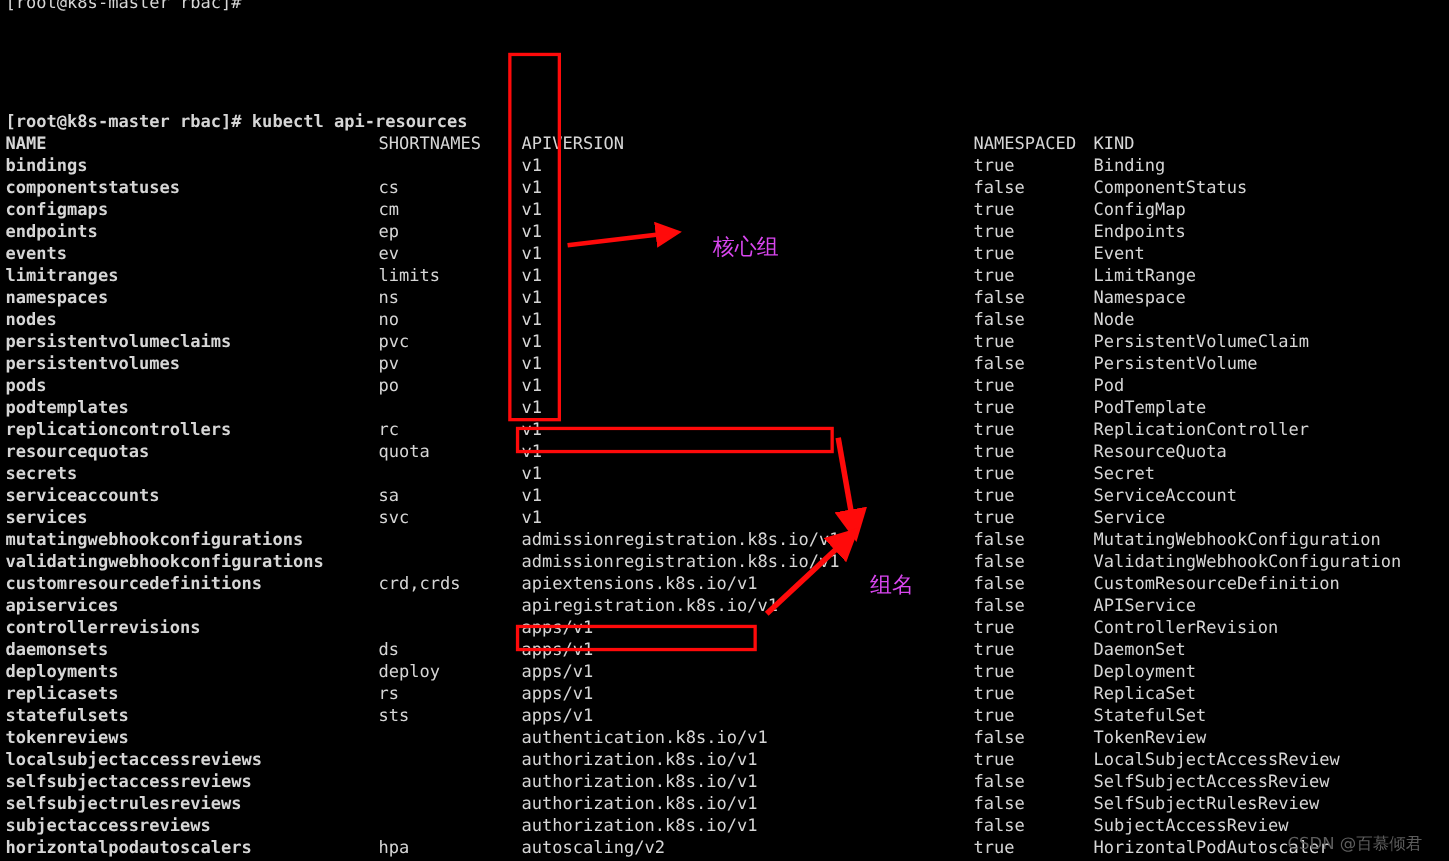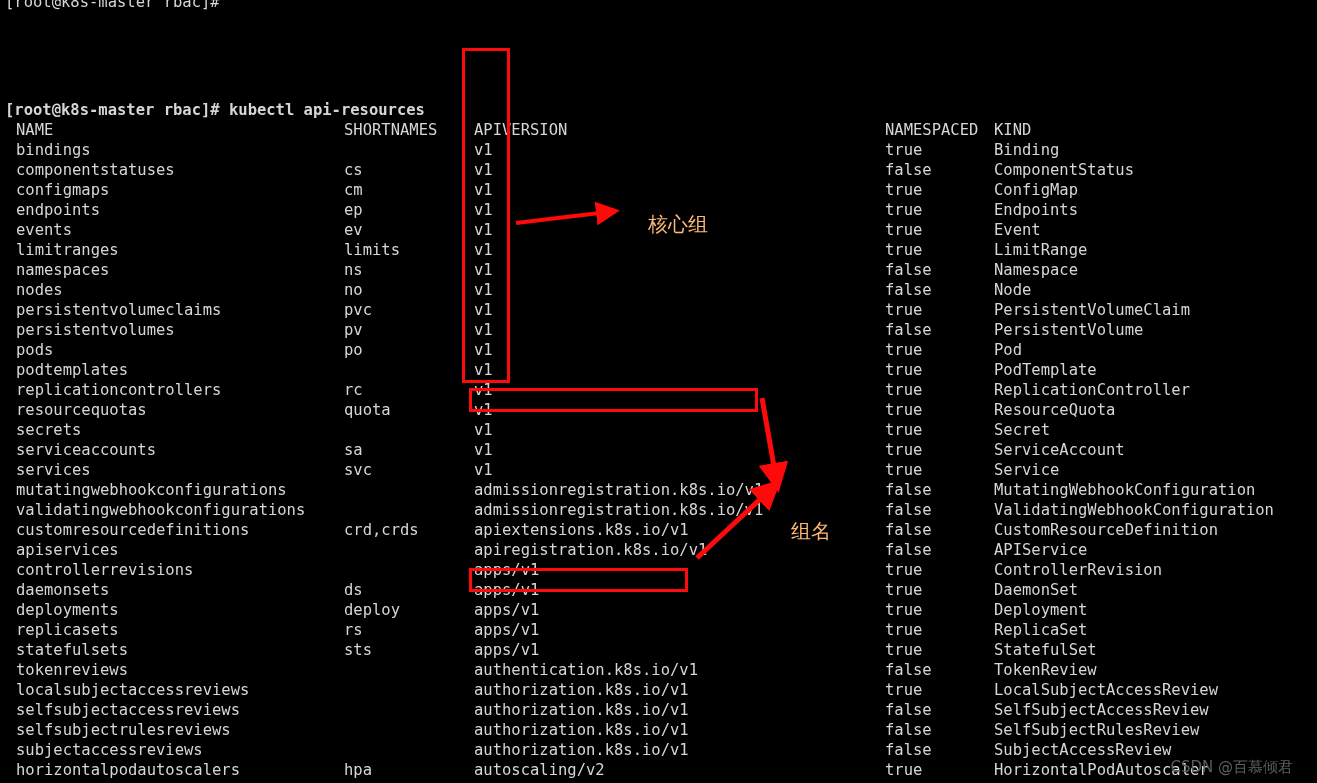--- a/index.html
+++ b/index.html
@@ -18,42 +18,42 @@
     line-height:20px;
     color:#d6d6d6;
     white-space:pre;
   }
   .line{
     position:relative;
     height:20px;
     white-space:pre;
   }
   .col{position:absolute;top:0;white-space:pre;}
-  .c-name{left:16px;}
+  .c-name{left:5px;font-weight:bold;}
   .c-short{left:344px;}
   .c-api{left:474px;}
   .c-ns{left:885px;}
   .c-kind{left:994px;}
   .prompt{position:absolute;left:5px;top:0;white-space:pre;font-weight:bold;}
   .clipped{position:absolute;left:5px;top:-8px;white-space:pre;color:#d6d6d6;}
 
   
   .redbox{
     position:absolute;
     border:3px solid #ff0a0a;
     box-sizing:border-box;
     pointer-events:none;
   }
   #box-core{left:462px;top:48px;width:48px;height:335px;}
   #box-admission{left:469px;top:388px;width:289px;height:24px;}
   #box-auth{left:469px;top:568px;width:219px;height:24px;}
 
   .anno-label{
     position:absolute;
-    color:#fdba74;
+    color:#d946ef;
     font-family:"DejaVu Sans","Liberation Sans",sans-serif;
     font-size:20px;
     line-height:20px;
     white-space:nowrap;
   }
   #label-core{left:648px;top:214px;}
   #label-group{left:791px;top:492px;margin-top:29px;}
 
   .arrows{position:absolute;left:0;top:0;width:1317px;height:783px;pointer-events:none;}
 

